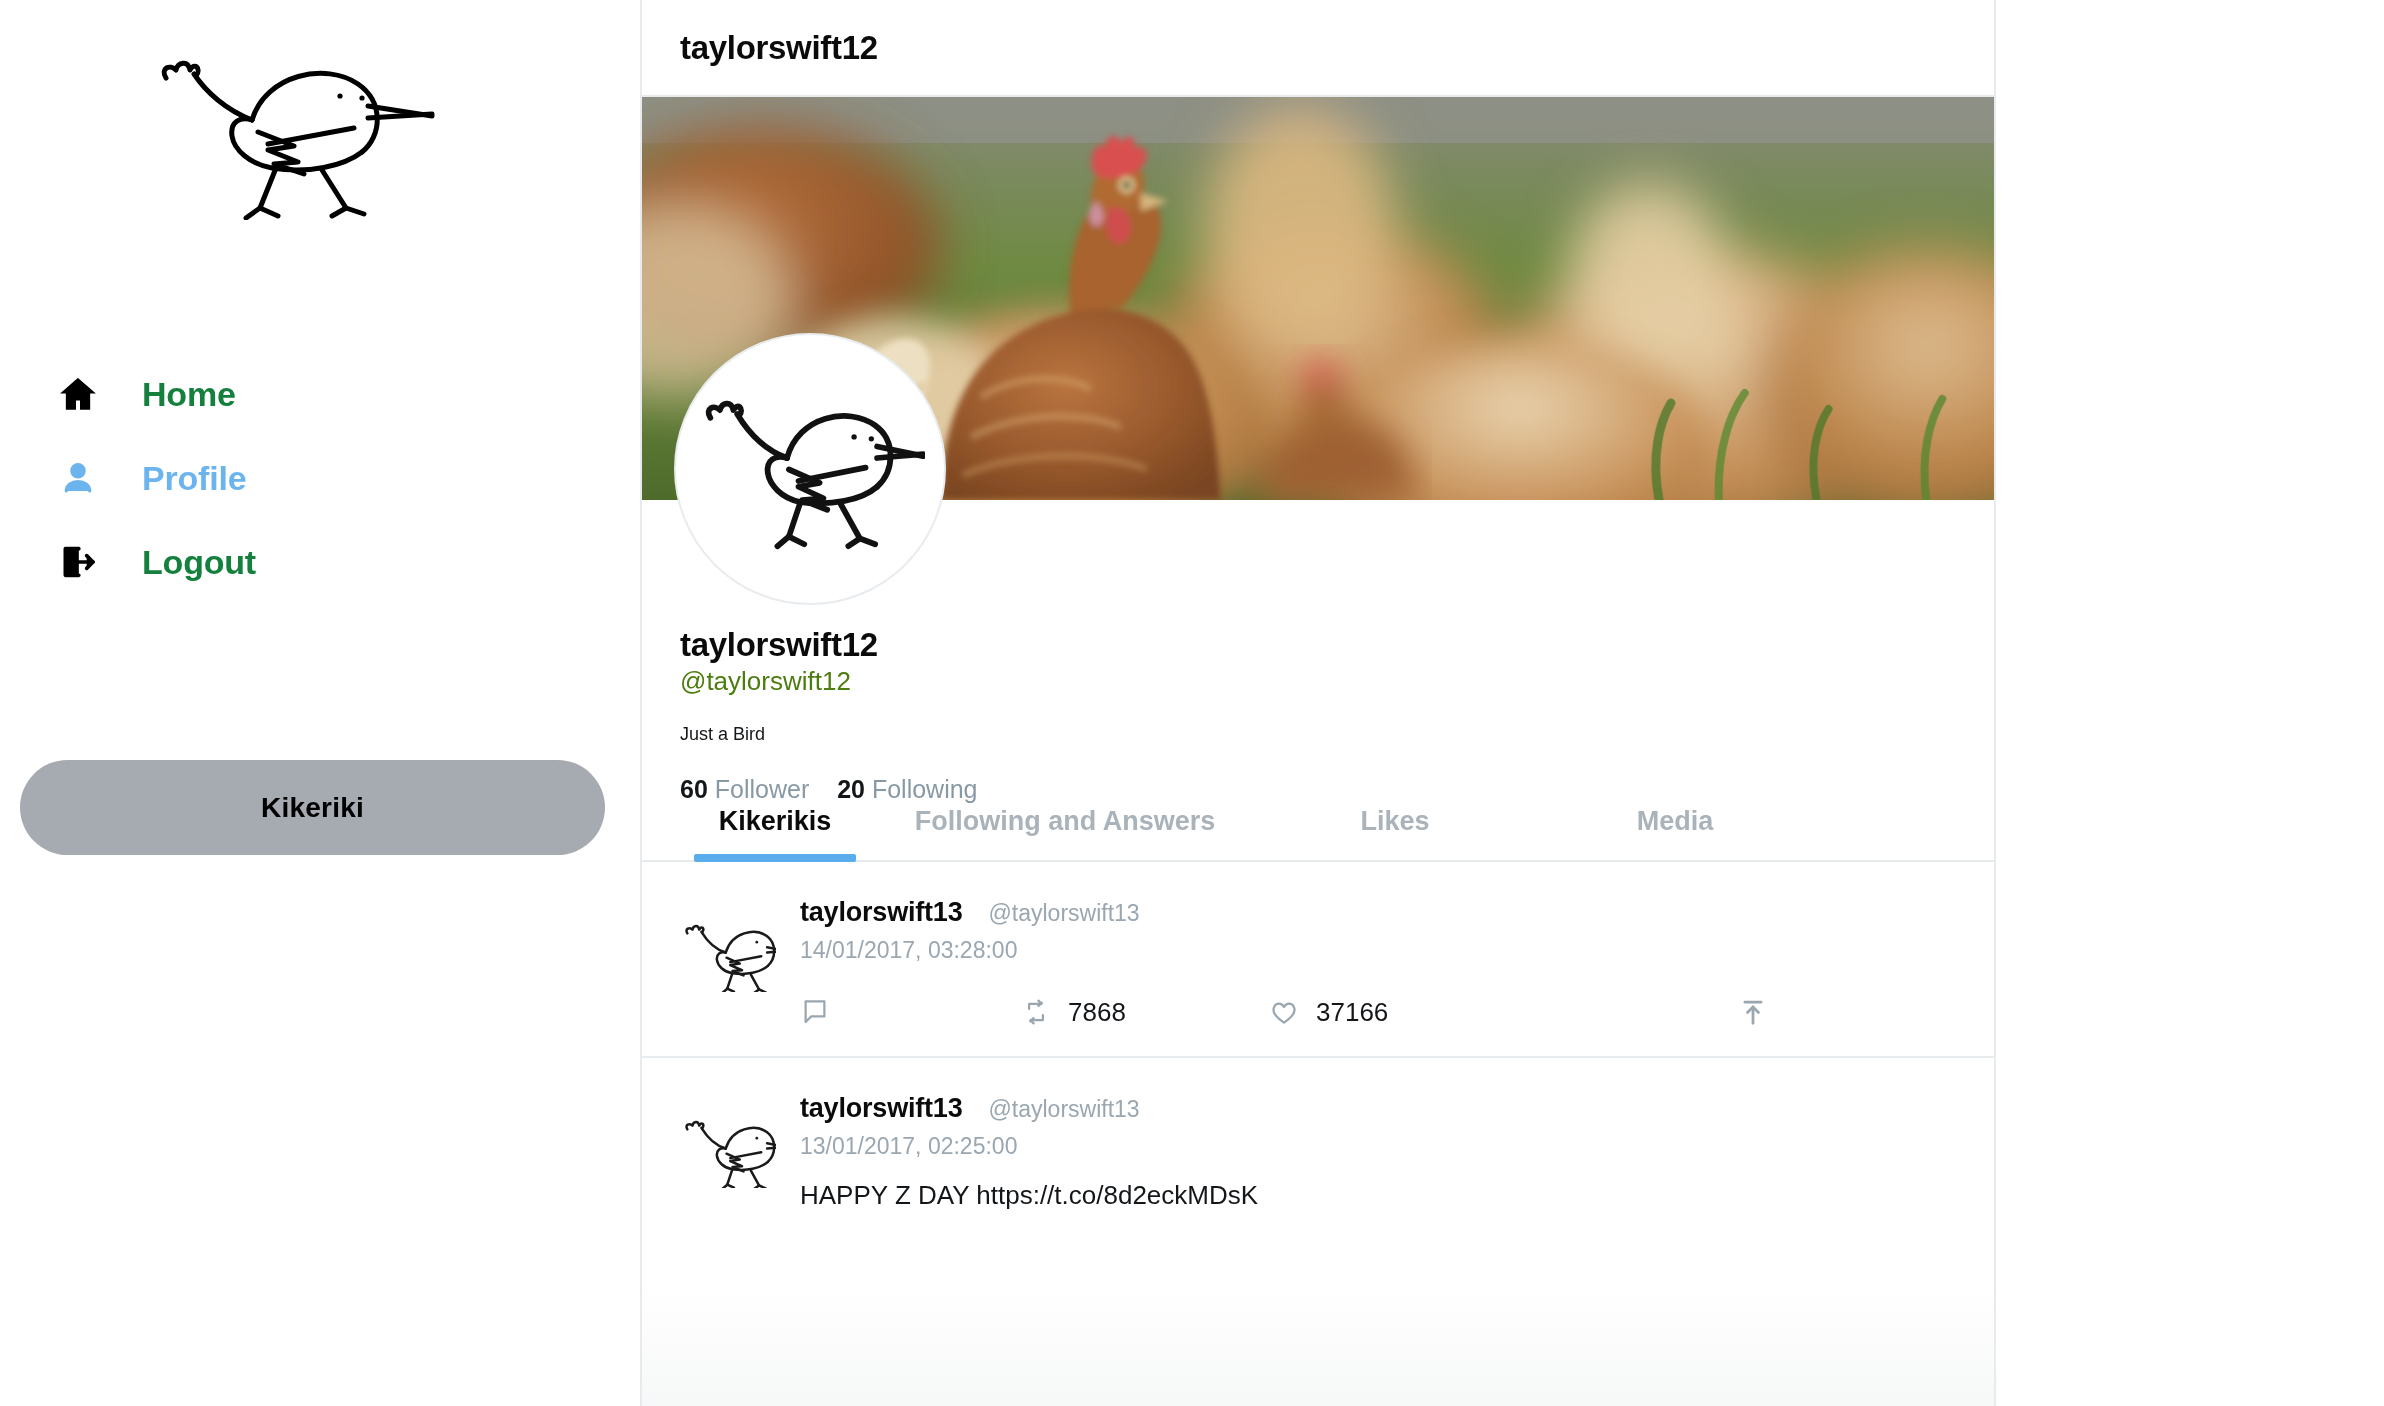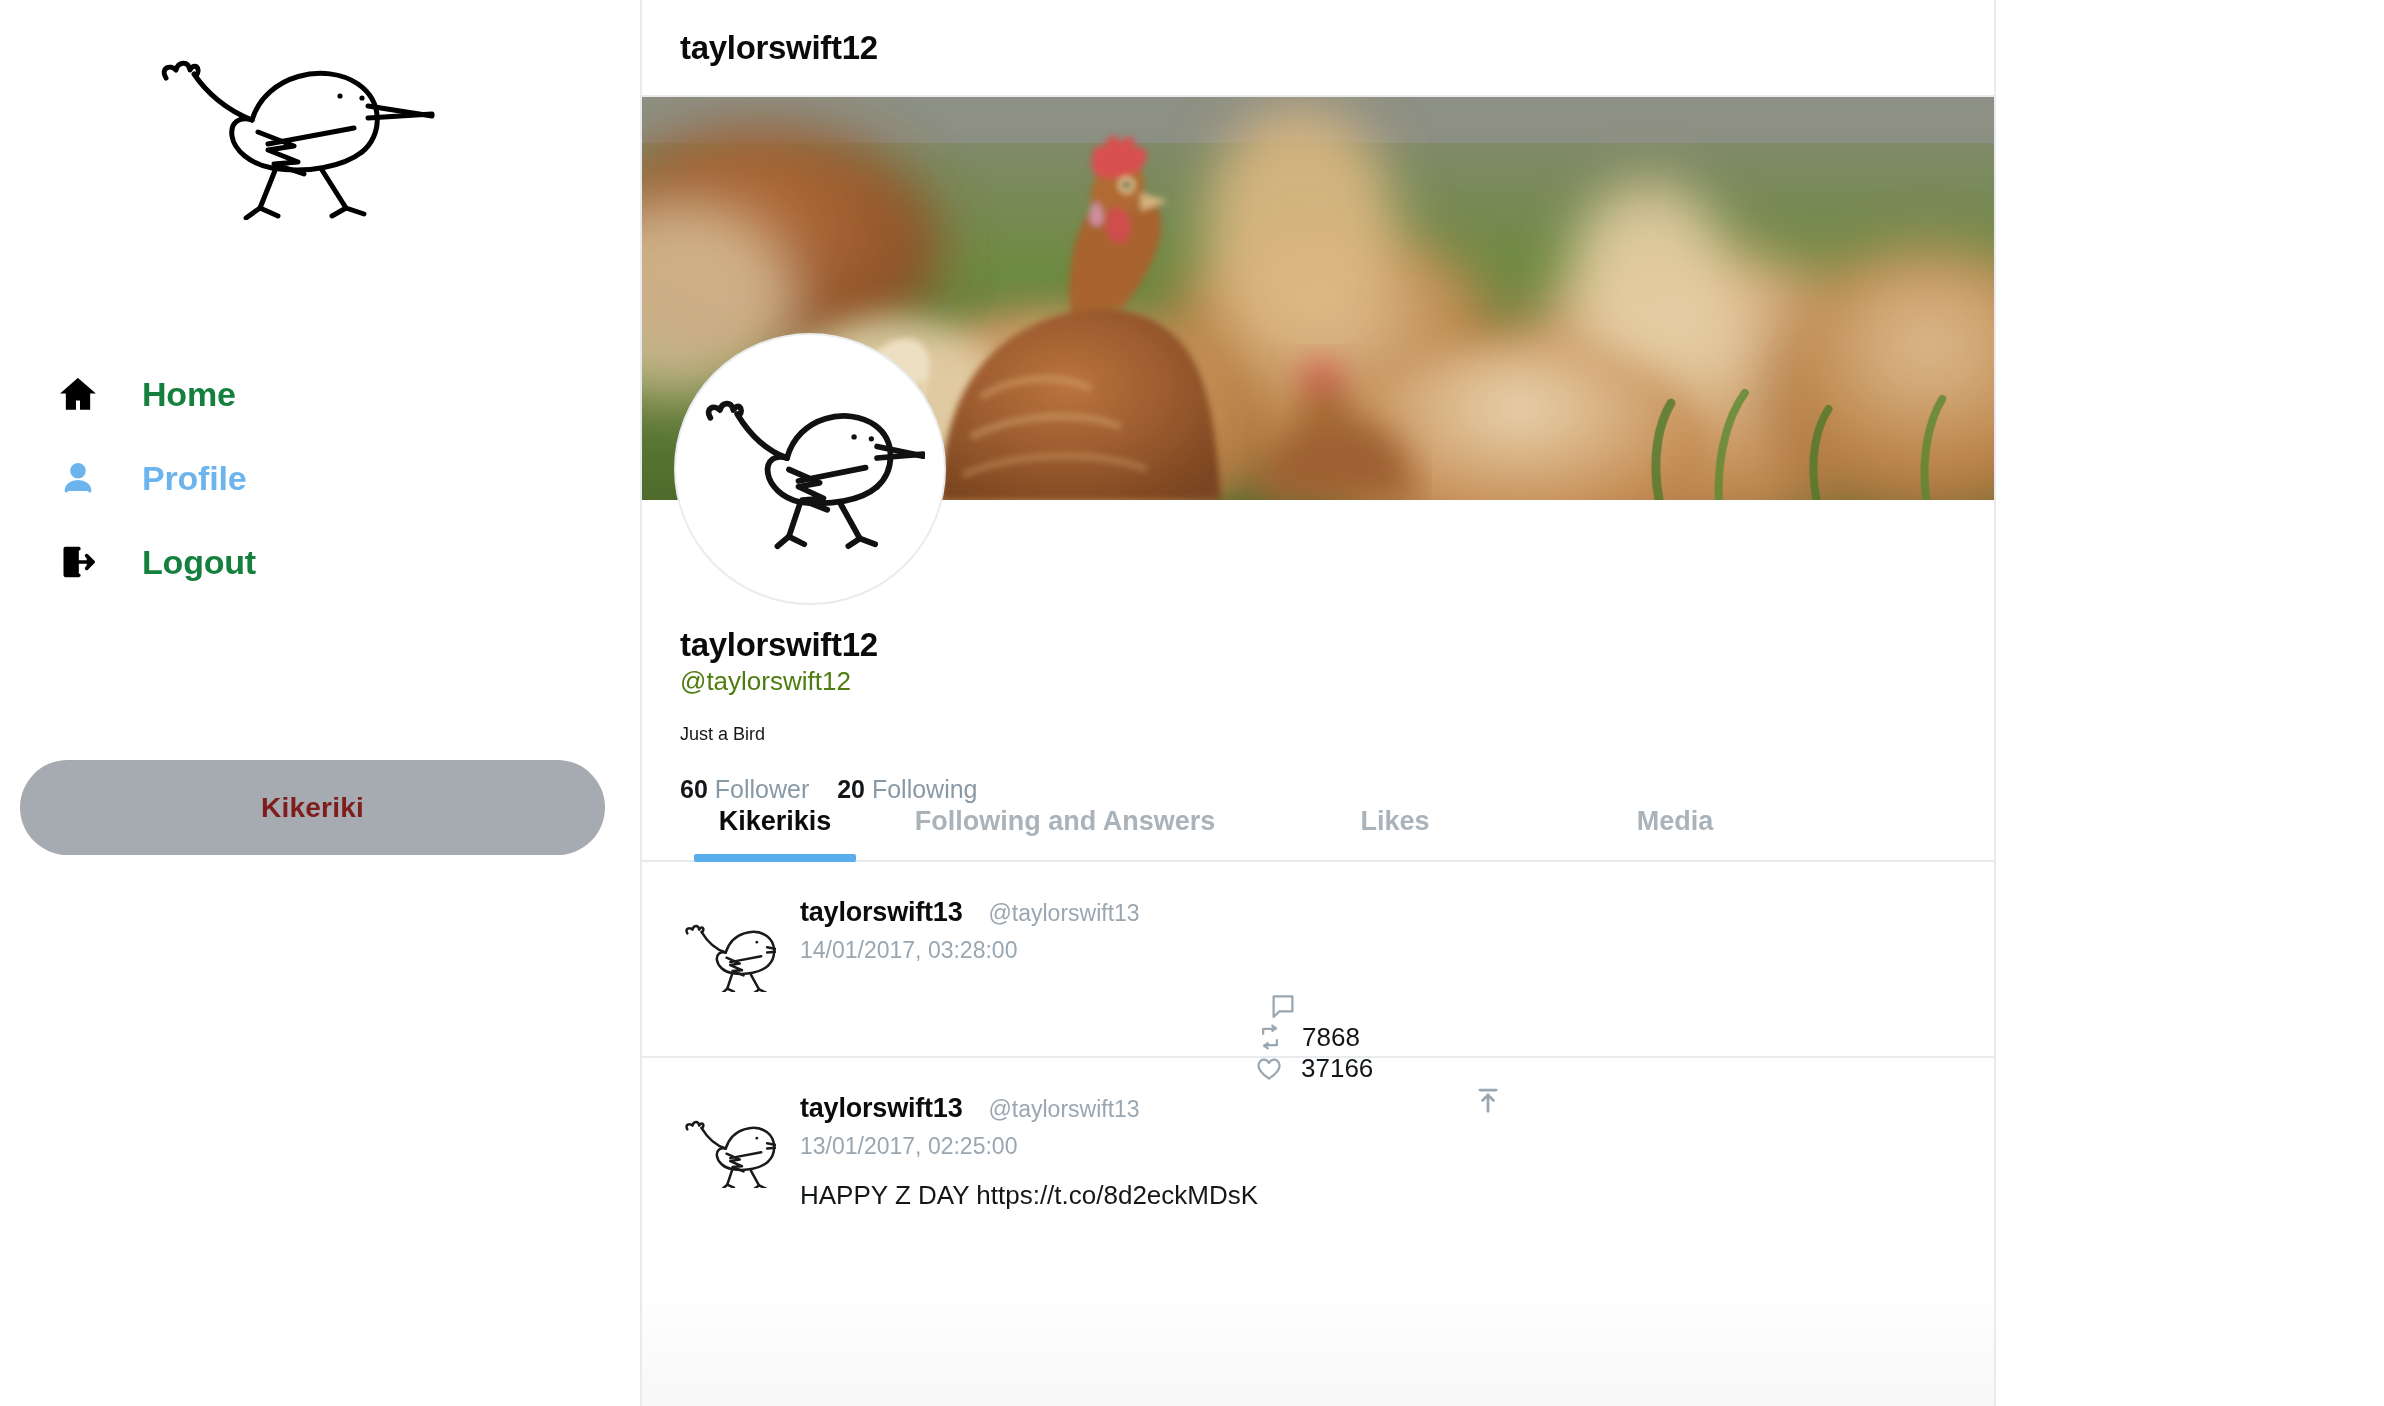--- a/index.html
+++ b/index.html
@@ -81,21 +81,21 @@
 
   .kikeriki-btn {
     position: absolute;
     left: 20px;
     top: 760px;
     width: 585px;
     height: 95px;
     border-radius: 48px;
     background: #a6abb2;
     border: none;
-    color: #7f1d1d;
+    color: #000000;
     font-family: "Liberation Sans", sans-serif;
     font-size: 28px;
     font-weight: bold;
     cursor: pointer;
     letter-spacing: 0.2px;
   }
 
   
   .main-col {
     position: relative;
@@ -264,21 +264,20 @@
     max-width: 1110px;
   }
   .emoji { font-size: 26px; }
 
   .post-actions {
     display: flex;
     align-items: center;
     margin-top: 27px;
     padding-bottom: 21px;
     height: 62px;
-    flex-direction: column;
   }
   .action {
     display: flex;
     align-items: center;
     gap: 16px;
     cursor: pointer;
     color: #9aa6b0;
     user-select: none;
   }
   .action svg { display: block; }

